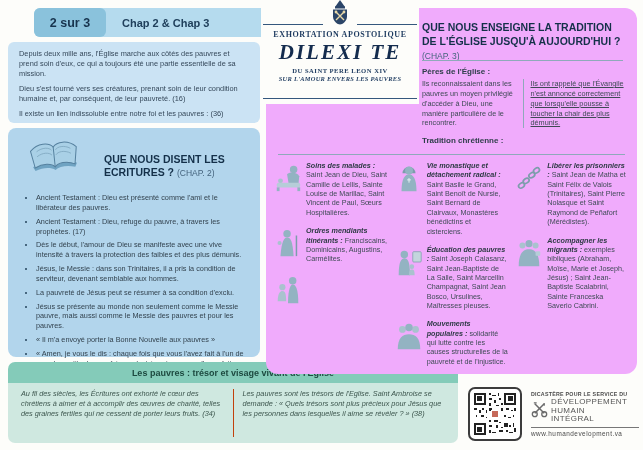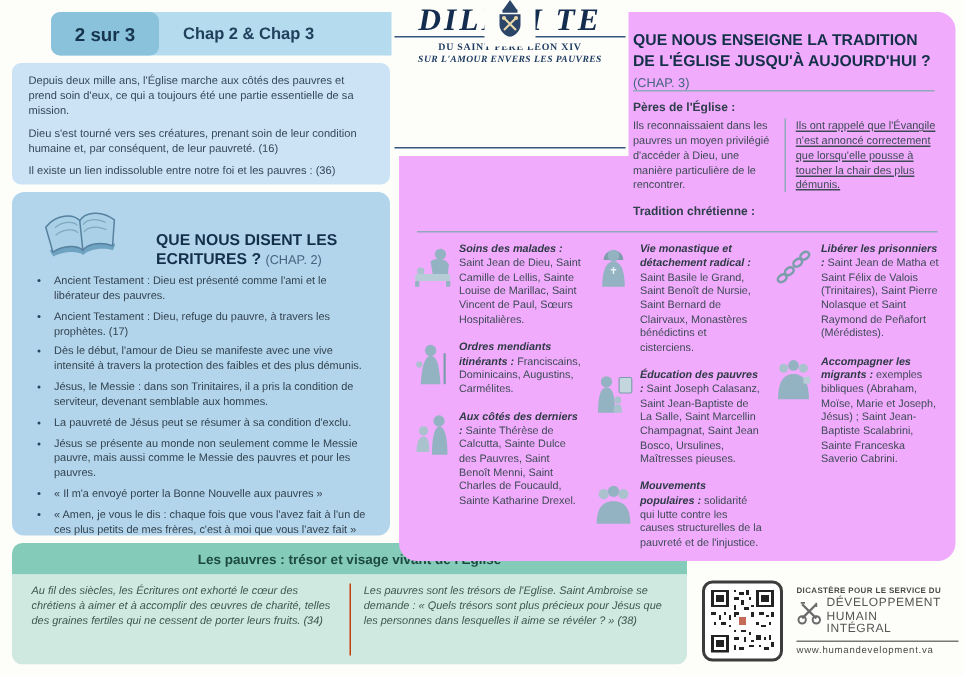--- a/index.html
+++ b/index.html
@@ -18,21 +18,21 @@
   
   .intro-box{position:absolute;left:8px;top:42px;width:252px;height:81px;
     background:#cbe3f4;border-radius:6px;padding:7px 11px;box-sizing:border-box;}
   .intro-box p{margin:0 0 5px 0;font-size:7.4px;line-height:1.35;color:#35485a;}
   
   .scriptures-box{position:absolute;left:8px;top:128px;width:252px;height:229px;
     background:#b2d5ec;border-radius:8px;box-sizing:border-box;}
   .scriptures-head{display:flex;align-items:flex-end;padding:7px 12px 2px 18px;gap:22px;}
   .scriptures-title{font-size:10.5px;font-weight:bold;color:#143049;line-height:1.25;width:150px;}
   .scriptures-title .chap{font-weight:normal;font-size:8.5px;color:#45647e;}
-  .scriptures-box ul{margin:0 0 0 0;padding:0 14px 0 28px;}
+  .scriptures-box ul{margin:12px 0 0 0;padding:0 14px 0 28px;}
   .scriptures-box li{font-size:7.3px;line-height:1.35;color:#33434f;margin-bottom:4px;}
   .scriptures-box li::marker{color:#25435c;}
   
   .title-card{position:absolute;left:261px;top:0px;width:158px;height:104px;
     background:#fdfdfa;z-index:3;text-align:center;
     font-family:"Liberation Serif",serif;color:#1a3356;}
   .title-card .rule-top{position:absolute;top:24px;left:2px;right:2px;height:0;
     border-top:1.3px solid #34577d;}
   .title-card .rule-bottom{position:absolute;bottom:5px;left:2px;right:2px;height:0;
     border-top:1.3px solid #34577d;}
@@ -179,24 +179,20 @@
         </div>
         <div class="entry">
           <span class="eicon">
             <svg width="28" height="30" viewBox="0 0 28 32">
               <circle cx="8" cy="13" r="3.3" fill="#a9c2ce"></circle>
               <path d="M3 28 C3 19 6 17 8 17 C11 17 12 20 12 28 Z" fill="#a9c2ce"></path>
               <circle cx="19" cy="6" r="4" fill="#93b3c2"></circle>
               <path d="M14 30 C14 14 17 10 19 10 C22 10 25 14 25 30 Z" fill="#93b3c2"></path>
             </svg>
           </span>
-          <div class="etext">
-            <span class="etitle">Aux côtés des derniers :</span>
-            <span>Sainte Thérèse de Calcutta, Sainte Dulce des Pauvres, Saint Benoît Menni, Saint Charles de Foucauld, Sainte Katharine Drexel.</span>
-          </div>
         </div>
       </div>
 
       <div>
         <div class="entry">
           <span class="eicon">
             <svg width="28" height="30" viewBox="0 0 28 32">
               <path d="M7 11 a7 7 0 0 1 14 0 Z" fill="#7d9dac"></path>
               <circle cx="14" cy="8" r="4.2" fill="#93b3c2"></circle>
               <path d="M6 30 C6 16 10 12 14 12 C18 12 22 16 22 30 Z" fill="#93b3c2"></path>
@@ -281,20 +277,21 @@
     <div class="crest-wrap">
       <svg width="22" height="26" viewBox="0 0 22 26">
         <path d="M11 0 L16 7 L6 7 Z" fill="#2b4568"></path>
         <rect x="6" y="6.5" width="10" height="2" fill="#2b4568"></rect>
         <path d="M4 9.5 h14 v7 c0 4.5 -4.5 8 -7 8 c-2.5 0 -7 -3.5 -7 -8 Z" fill="#2b4568"></path>
         <path d="M7 12 L15 20 M15 12 L7 20" stroke="#e9d9a8" stroke-width="1.4"></path>
         <circle cx="7" cy="12" r="1.4" fill="#e9d9a8"></circle>
         <circle cx="15" cy="12" r="1.4" fill="#e9d9a8"></circle>
       </svg>
     </div>
+    <div class="kicker">EXHORTATION APOSTOLIQUE</div>
     <div class="masthead-title">DILEXI TE</div>
     <div class="sub1">DU SAINT PERE LEON XIV</div>
     <div class="sub2">SUR L'AMOUR ENVERS LES PAUVRES</div>
   </div>
 
   <div class="poor-section">
     <div class="poor-header">Les pauvres : trésor et visage vivant de l'Eglise</div>
     <div class="poor-body">
       <div class="poor-col">Au fil des siècles, les Écritures ont exhorté le cœur des chrétiens à aimer et à accomplir des œuvres de charité, telles des graines fertiles qui ne cessent de porter leurs fruits. (34)</div>
       <div class="poor-col">Les pauvres sont les trésors de l'Eglise. Saint Ambroise se demande : « Quels trésors sont plus précieux pour Jésus que les personnes dans lesquelles il aime se révéler ? » (38)</div>

